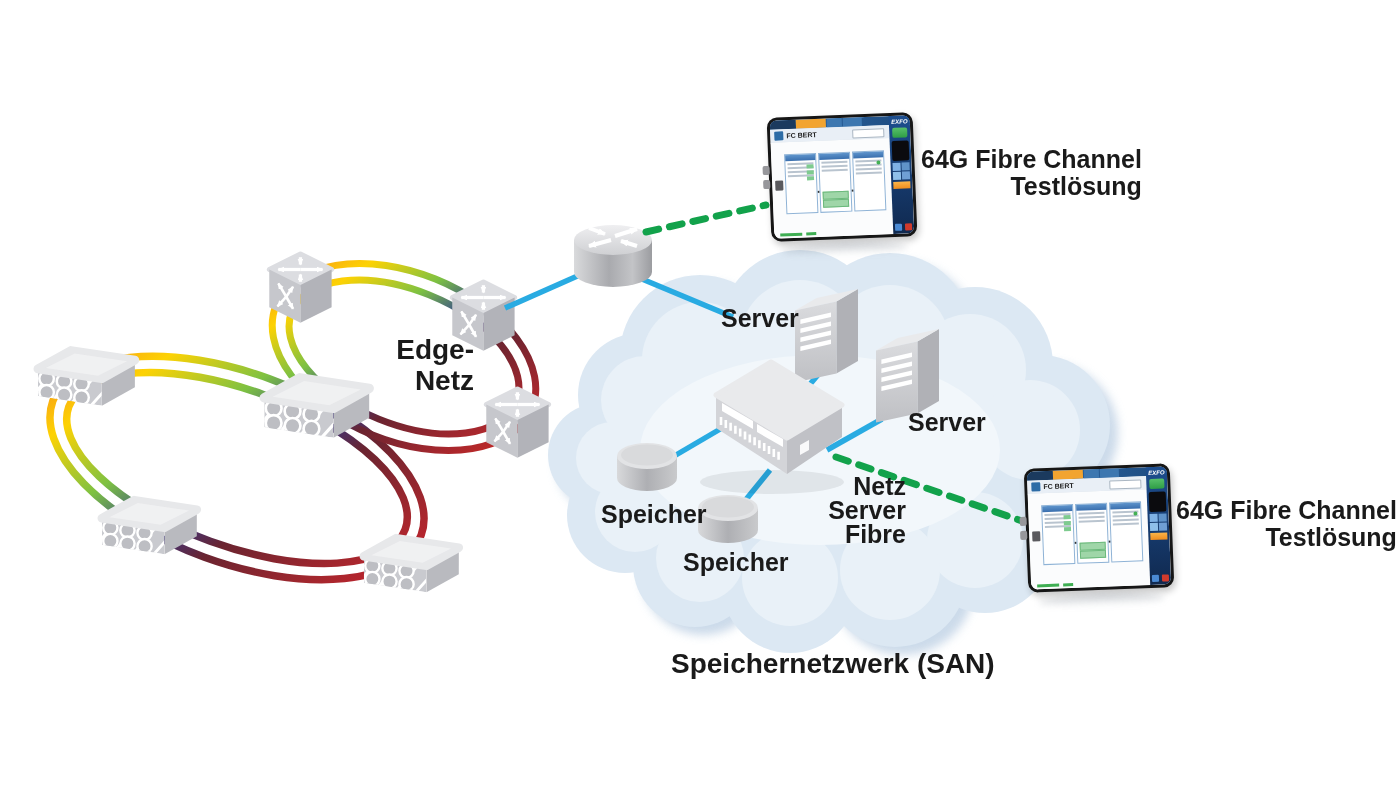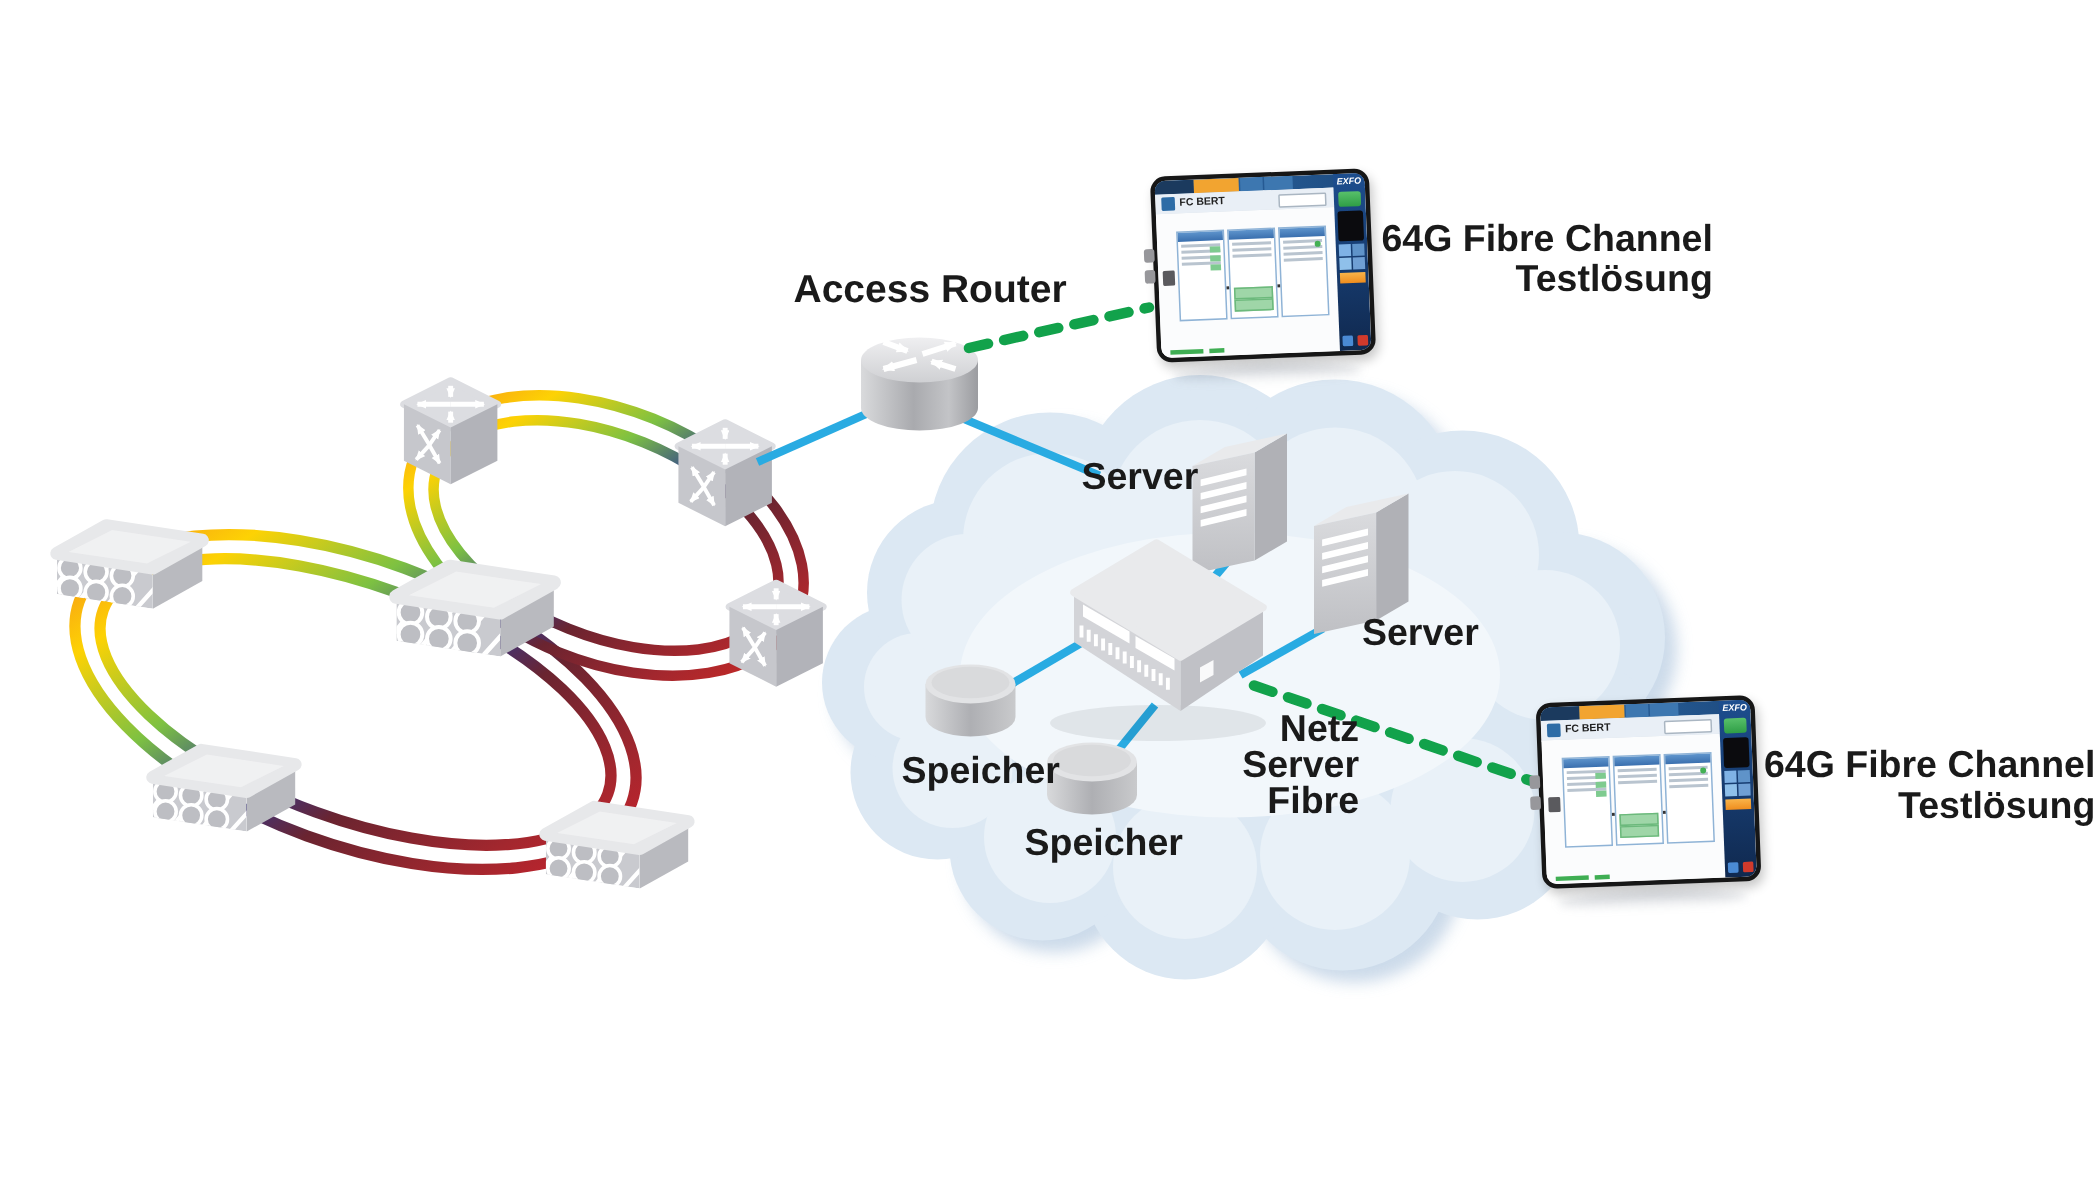--- a/index.html
+++ b/index.html
@@ -254,35 +254,39 @@
     <use href="#disk" transform="translate(615,440)"></use>
     <use href="#disk" transform="translate(696,492)"></use>
 
     <g fill="none" stroke-width="7" stroke-linecap="round" stroke-dasharray="13 11">
       <line x1="646" y1="232" x2="766" y2="205" stroke="#12a24b"></line>
       <line x1="836" y1="457" x2="1022" y2="521" stroke="#12a24b"></line>
     </g>
   </svg>
 
 
-
-  <div class="lbl" style="left:529px;top:177px;font-size:26px;">Access Router</div>
+  <div class="lbl ctr" style="left:344px;top:334px;width:130px;font-size:28px;line-height:31px;">
+    <div class="ln">Edge-</div>
+    <div class="ln">Netz</div>
+  </div>
+
 
   <div class="lbl" style="left:721px;top:304px;font-size:25px;">Server</div>
   <div class="lbl" style="left:908px;top:408px;font-size:25px;">Server</div>
 
   <div class="lbl" style="left:601px;top:500px;font-size:25px;">Speicher</div>
   <div class="lbl" style="left:683px;top:548px;font-size:25px;">Speicher</div>
 
   <div class="lbl ctr" style="left:766px;top:474px;width:140px;font-size:25px;line-height:24px;">
     <div class="ln">Netz</div>
     <div class="ln">Server</div>
     <div class="ln">Fibre</div>
   </div>
 
+  <div class="lbl" style="left:671px;top:648px;font-size:28px;">Speichernetzwerk (SAN)</div>
 
   <div class="lbl" style="left:921px;top:146px;font-size:25px;line-height:27px;">
     <div class="ln">64G Fibre Channel</div>
     <div class="ln">Testlösung</div>
   </div>
 
   <div class="lbl" style="left:1176px;top:497px;font-size:25px;line-height:27px;">
     <div class="ln">64G Fibre Channel</div>
     <div class="ln">Testlösung</div>
   </div>

